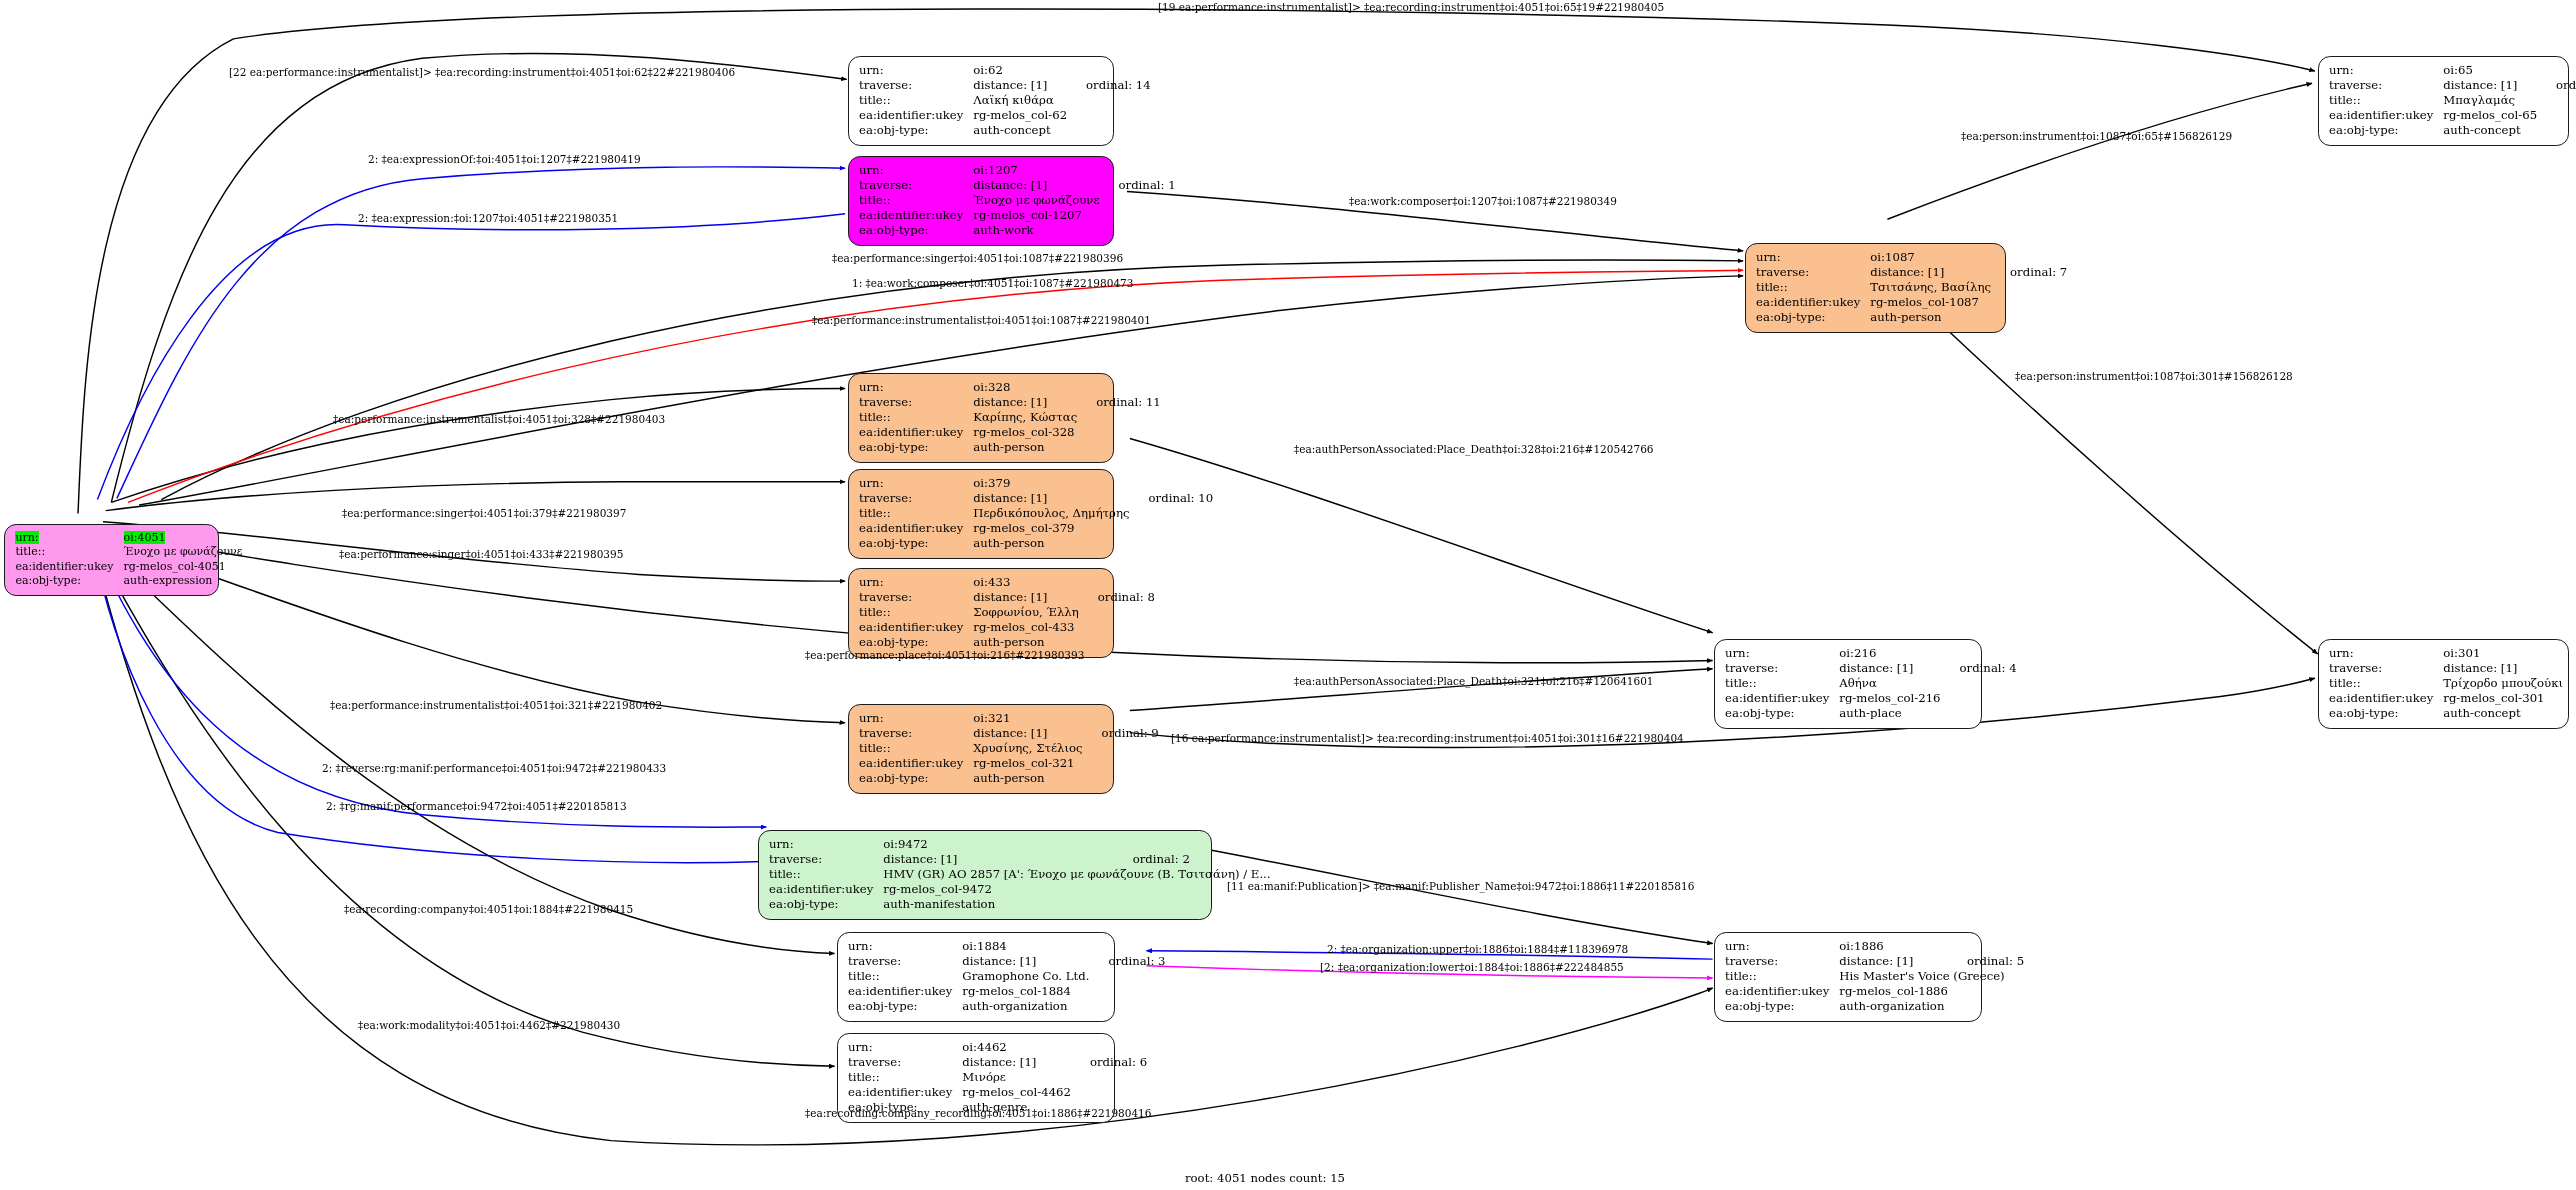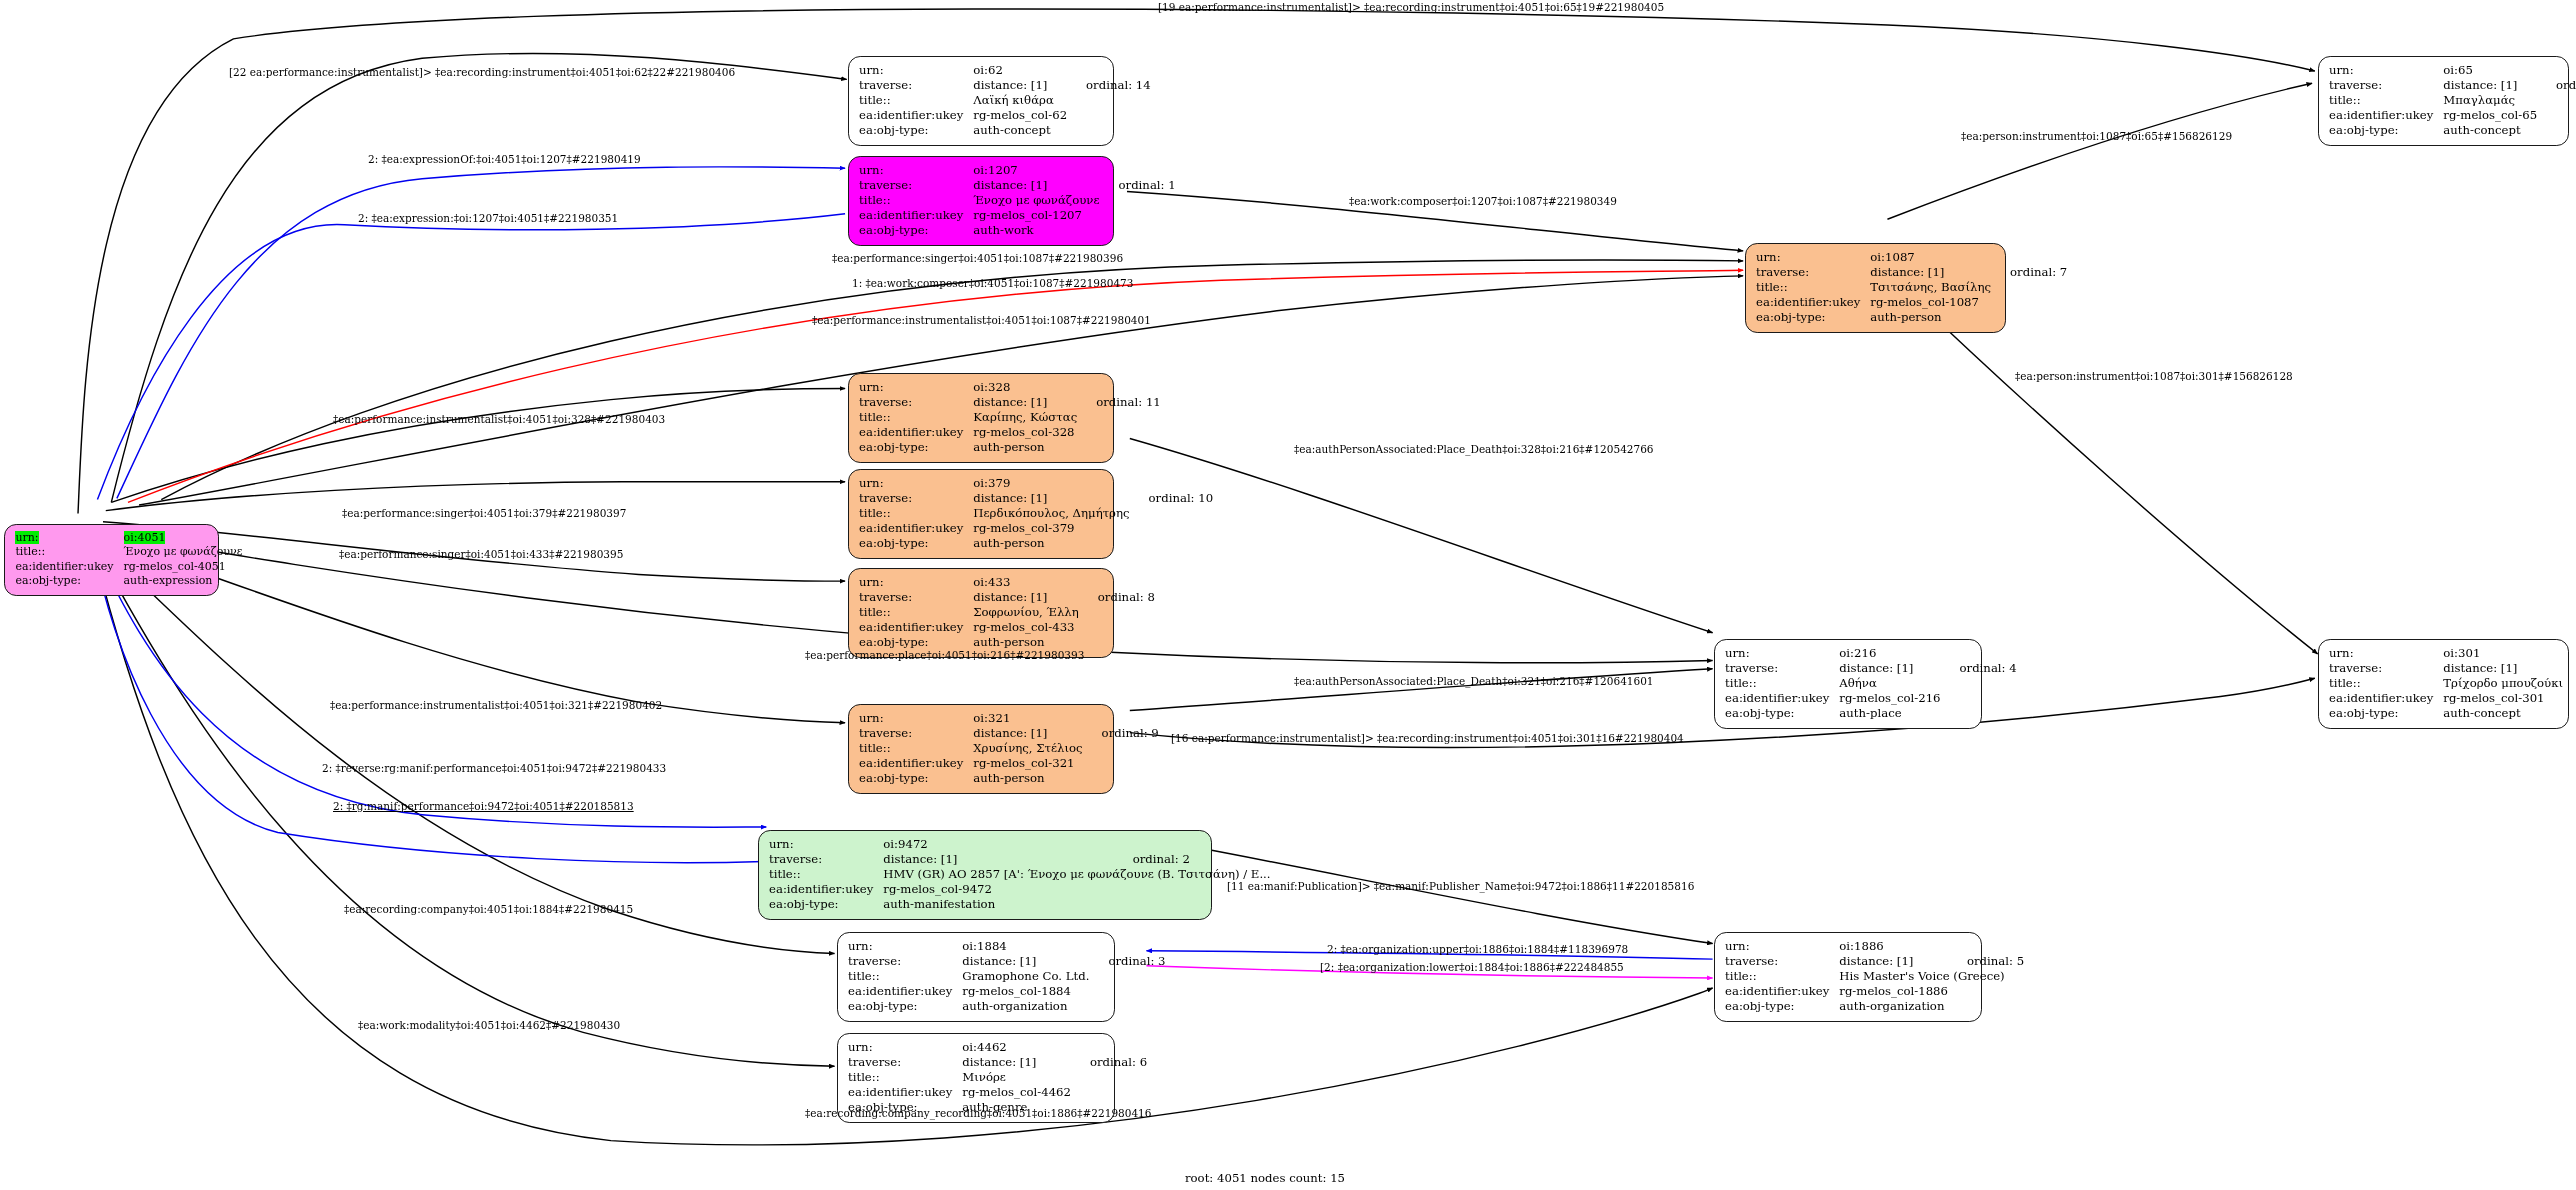--- a/index.html
+++ b/index.html
@@ -627,21 +627,21 @@
   <div class="elabel" style="left:2015px;top:371px;">‡ea:person:instrument‡oi:1087‡oi:301‡#156826128</div>
   <div class="elabel" style="left:333px;top:394px;margin-top:20px;">‡ea:performance:instrumentalist‡oi:4051‡oi:328‡#221980403</div>
   <div class="elabel" style="left:1294px;top:444px;">‡ea:authPersonAssociated:Place_Death‡oi:328‡oi:216‡#120542766</div>
   <div class="elabel" style="left:342px;top:508px;">‡ea:performance:singer‡oi:4051‡oi:379‡#221980397</div>
   <div class="elabel" style="left:339px;top:549px;">‡ea:performance:singer‡oi:4051‡oi:433‡#221980395</div>
   <div class="elabel" style="left:805px;top:650px;">‡ea:performance:place‡oi:4051‡oi:216‡#221980393</div>
   <div class="elabel" style="left:330px;top:700px;">‡ea:performance:instrumentalist‡oi:4051‡oi:321‡#221980402</div>
   <div class="elabel" style="left:1294px;top:676px;">‡ea:authPersonAssociated:Place_Death‡oi:321‡oi:216‡#120641601</div>
   <div class="elabel" style="left:1171px;top:733px;">[16 ea:performance:instrumentalist]&gt; ‡ea:recording:instrument‡oi:4051‡oi:301‡16#221980404</div>
   <div class="elabel" style="left:322px;top:763px;">2: ‡reverse:rg:manif:performance‡oi:4051‡oi:9472‡#221980433</div>
-  <div class="elabel" style="left:333px;top:801px;text-decoration:underline;">2: ‡rg:manif:performance‡oi:9472‡oi:4051‡#220185813</div>
+  <div class="elabel" style="left:326px;top:801px;">2: ‡rg:manif:performance‡oi:9472‡oi:4051‡#220185813</div>
   <div class="elabel" style="left:344px;top:904px;">‡ea:recording:company‡oi:4051‡oi:1884‡#221980415</div>
   <div class="elabel" style="left:1227px;top:881px;">[11 ea:manif:Publication]&gt; ‡ea:manif:Publisher_Name‡oi:9472‡oi:1886‡11#220185816</div>
   <div class="elabel" style="left:1327px;top:944px;">2: ‡ea:organization:upper‡oi:1886‡oi:1884‡#118396978</div>
   <div class="elabel" style="left:1320px;top:962px;">[2: ‡ea:organization:lower‡oi:1884‡oi:1886‡#222484855</div>
   <div class="elabel" style="left:358px;top:1020px;">‡ea:work:modality‡oi:4051‡oi:4462‡#221980430</div>
   <div class="elabel" style="left:805px;top:1108px;">‡ea:recording:company_recording‡oi:4051‡oi:1886‡#221980416</div>
 
   <div class="footer" style="left:1185px;top:1171px;">root: 4051 nodes count: 15</div>
 
 </div>

